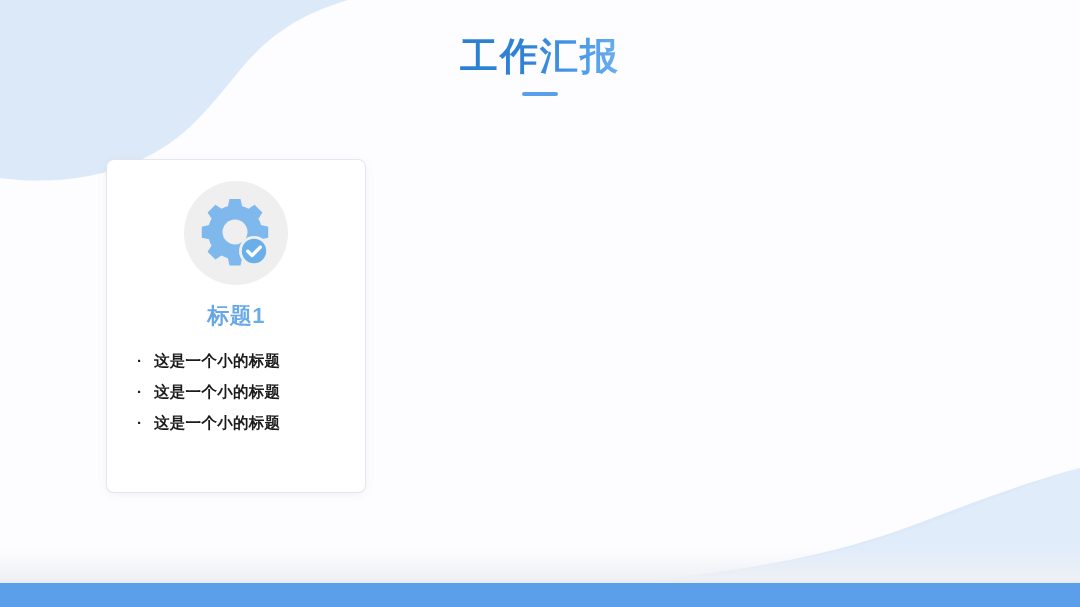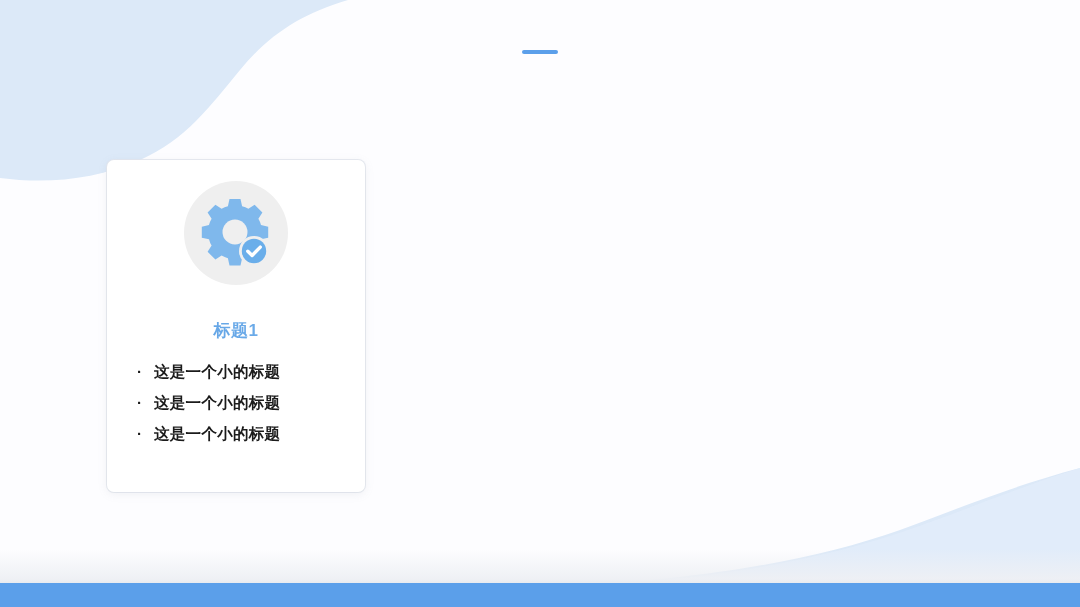--- a/index.html
+++ b/index.html
@@ -97,23 +97,23 @@
     height: 104px;
     margin: 0 auto;
     border-radius: 50%;
     background: #efefef;
     display: flex;
     align-items: center;
     justify-content: center;
   }
 
   .card-title {
-    margin-top: 34px;
+    margin-top: 16px;
     text-align: center;
-    font-size: 17px;
+    font-size: 22px;
     font-weight: 700;
     letter-spacing: 0.5px;
     background: linear-gradient(95deg, #5d9fe2 0%, #69a9e8 55%, #8fc0f0 100%);
     -webkit-background-clip: text;
     background-clip: text;
     color: transparent;
     -webkit-text-fill-color: transparent;
   }
 
   .bullets {
@@ -150,20 +150,21 @@
     <path d="M0,0 L348,0 C300,14 268,36 240,70 C210,106 186,140 140,160 C96,180 46,184 0,178 Z" fill="#dce9f8"></path>
 
     <path d="M1080,468 C1012,486 960,508 900,530 C830,555 740,572 650,580 L1080,580 Z" fill="#dce9f8"></path>
     <path d="M1080,468 C1010,490 955,515 890,536 C818,559 726,576 640,582 L1080,582 Z" fill="#e2ecfa" opacity="0.85"></path>
   </svg>
 
   <div class="bottom-haze"></div>
   <div class="bottom-bar"></div>
 
   <div class="header">
+    <div class="page-title">工作汇报</div>
     <div class="title-underline"></div>
   </div>
 
   <div class="card">
 
     <div class="icon-wrap">
       <svg width="74" height="74" viewBox="0 0 74 74">
 
         <path fill="#7fb8ec" d="M30.5,3 h11 l1.6,7.2 a22,22 0 0 1 6.3,2.6 l6.2,-4 l7.8,7.8 l-4,6.2 a22,22 0 0 1 2.6,6.3 l7.2,1.6 v11 l-7.2,1.6 a22,22 0 0 1 -2.6,6.3 l4,6.2 l-7.8,7.8 l-6.2,-4 a22,22 0 0 1 -6.3,2.6 l-1.6,7.2 h-11 l-1.6,-7.2 a22,22 0 0 1 -6.3,-2.6 l-6.2,4 l-7.8,-7.8 l4,-6.2 a22,22 0 0 1 -2.6,-6.3 l-7.2,-1.6 v-11 l7.2,-1.6 a22,22 0 0 1 2.6,-6.3 l-4,-6.2 l7.8,-7.8 l6.2,4 a22,22 0 0 1 6.3,-2.6 Z"></path>
 

